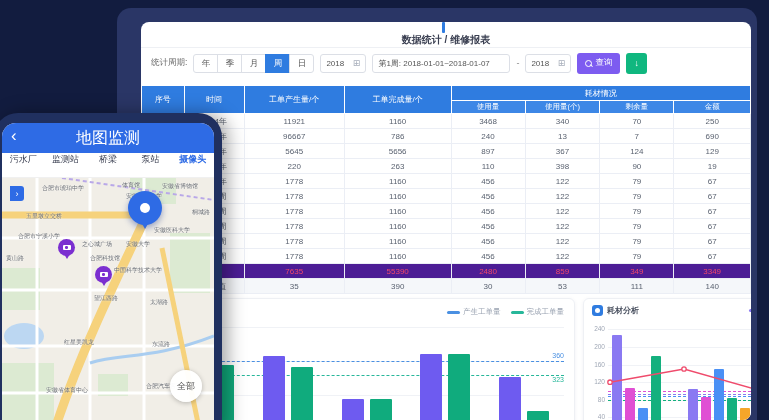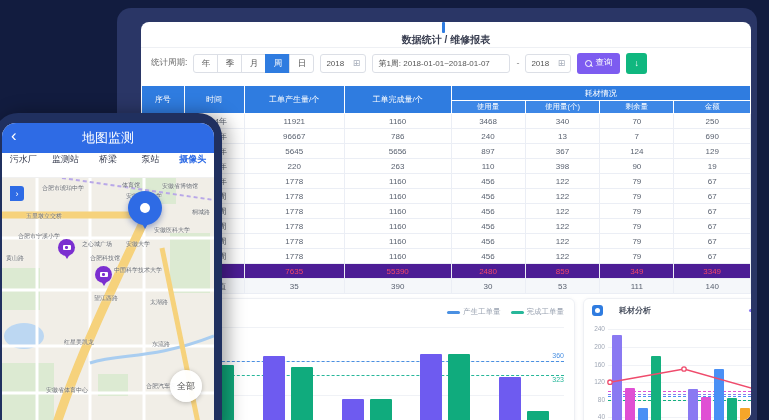--- a/index.html
+++ b/index.html
@@ -51,34 +51,34 @@
   .legend{position:absolute;top:8px;right:10px;display:flex;gap:10px;align-items:center;z-index:3;}
   .lg-item{display:flex;align-items:center;gap:3px;}
   .lg-dash{width:13px;height:3px;border-radius:2px;}
   .lg-txt{font-size:7.5px;color:#98a1b0;}
   .plot{position:absolute;}
   #left-plot{left:10px;right:10px;top:28px;height:171px;}
   .gridline{position:absolute;left:0;right:0;height:1px;background:#f0f2f6;}
   .refline{position:absolute;left:0;right:0;height:0;border-top:1px dashed;}
   .ref-label{position:absolute;right:0;font-size:7px;}
   .bar{position:absolute;bottom:0;border-radius:1px 1px 0 0;}
-  .rc-head{display:flex;align-items:flex-end;gap:16px;padding:6px 0 0 8px;}
+  .rc-head{display:flex;align-items:flex-end;gap:4px;padding:6px 0 0 8px;}
   .rc-icon{width:11px;height:11px;border-radius:3px;background:#2f7ce0;display:flex;align-items:center;justify-content:center;}
   .rc-icon i{display:block;width:5px;height:5px;border-radius:50%;background:#fff;}
   .rc-title{font-size:8px;color:#4a5160;font-weight:bold;}
   #right-plot{left:24px;top:26px;width:148px;height:140px;}
   .ytick{position:absolute;right:100%;margin-right:3px;font-size:6.5px;color:#a0a8b6;width:18px;text-align:right;}
   #right-line{position:absolute;left:0;top:0;overflow:visible;z-index:4;}
 
   
   #phone{position:absolute;left:-6px;top:113px;width:228px;height:320px;background:#20305f;border-radius:24px 24px 0 0;padding:10px 8px 0 8px;z-index:10;box-shadow:6px 0 18px rgba(0,0,0,.35);}
   #screen{width:100%;height:297px;background:#fff;border-radius:14px 14px 0 0;overflow:hidden;position:relative;}
   .p-header{height:30px;background:#2e6be5;display:flex;align-items:center;justify-content:center;position:relative;}
   .p-back{position:absolute;left:9px;top:3px;color:#fff;font-size:17px;cursor:pointer;}
-  .p-title{color:#fff;font-size:13px;}
+  .p-title{color:#fff;font-size:16px;}
   .p-tabs{height:25px;display:flex;align-items:flex-start;background:#fff;border-bottom:1px solid #f0f0f0;}
   .p-tab{flex:1;text-align:center;font-size:9px;color:#3a3f51;cursor:pointer;}
   .p-tab.active{color:#2e6be5;font-weight:bold;}
   #map{position:absolute;left:0;top:55px;right:0;bottom:0;background:#f1eee7;overflow:hidden;}
   .map-label{position:absolute;font-size:6px;color:#6b6f76;white-space:nowrap;z-index:3;text-shadow:0 0 2px #fff;}
   .pin-cam{position:absolute;width:17px;height:17px;background:#7b2fd0;border-radius:50%;z-index:5;display:flex;align-items:center;justify-content:center;}
   .pin-cam::after{content:"";position:absolute;top:15px;left:5.5px;border-left:3px solid transparent;border-right:3px solid transparent;border-top:5px solid #7b2fd0;}
   .cam-body{width:8px;height:5.5px;background:#fff;border-radius:1px;display:flex;align-items:center;justify-content:center;}
   .cam-body i{display:block;width:2.5px;height:2.5px;border-radius:50%;background:#7b2fd0;}
   .pin-sel{position:absolute;width:34px;height:34px;background:#2e6be5;border-radius:50%;z-index:6;display:flex;align-items:center;justify-content:center;box-shadow:0 3px 6px rgba(20,50,140,.4);}

